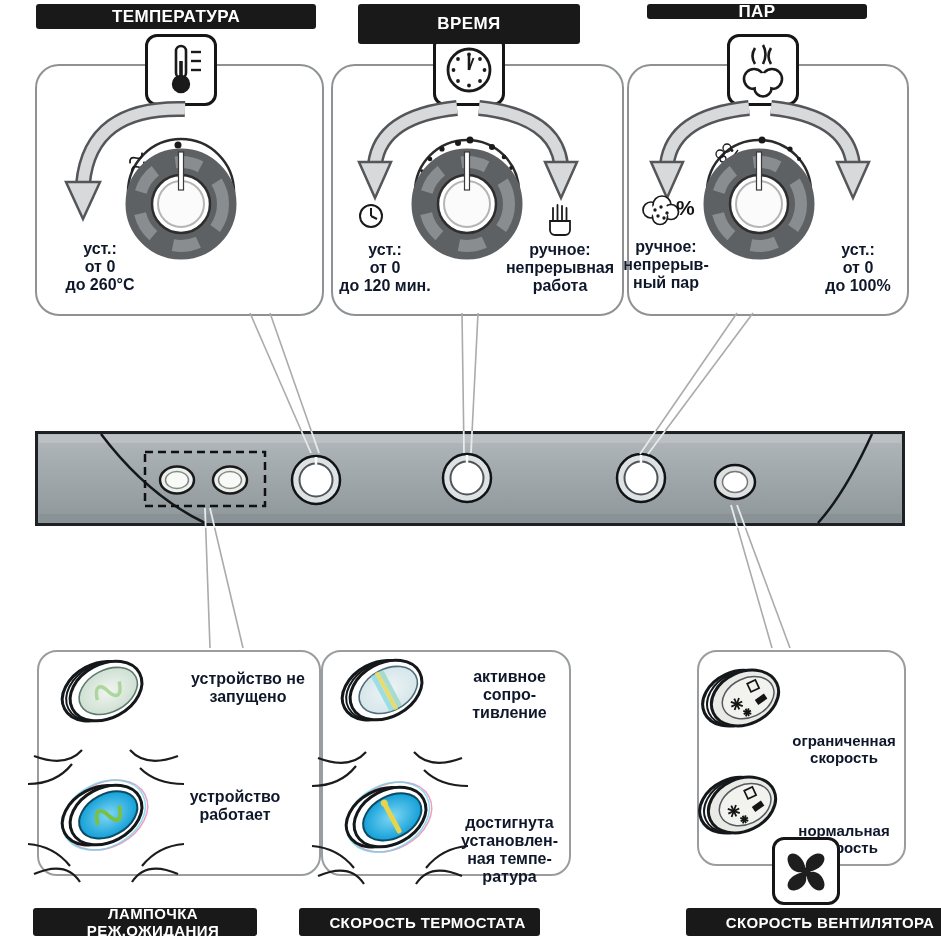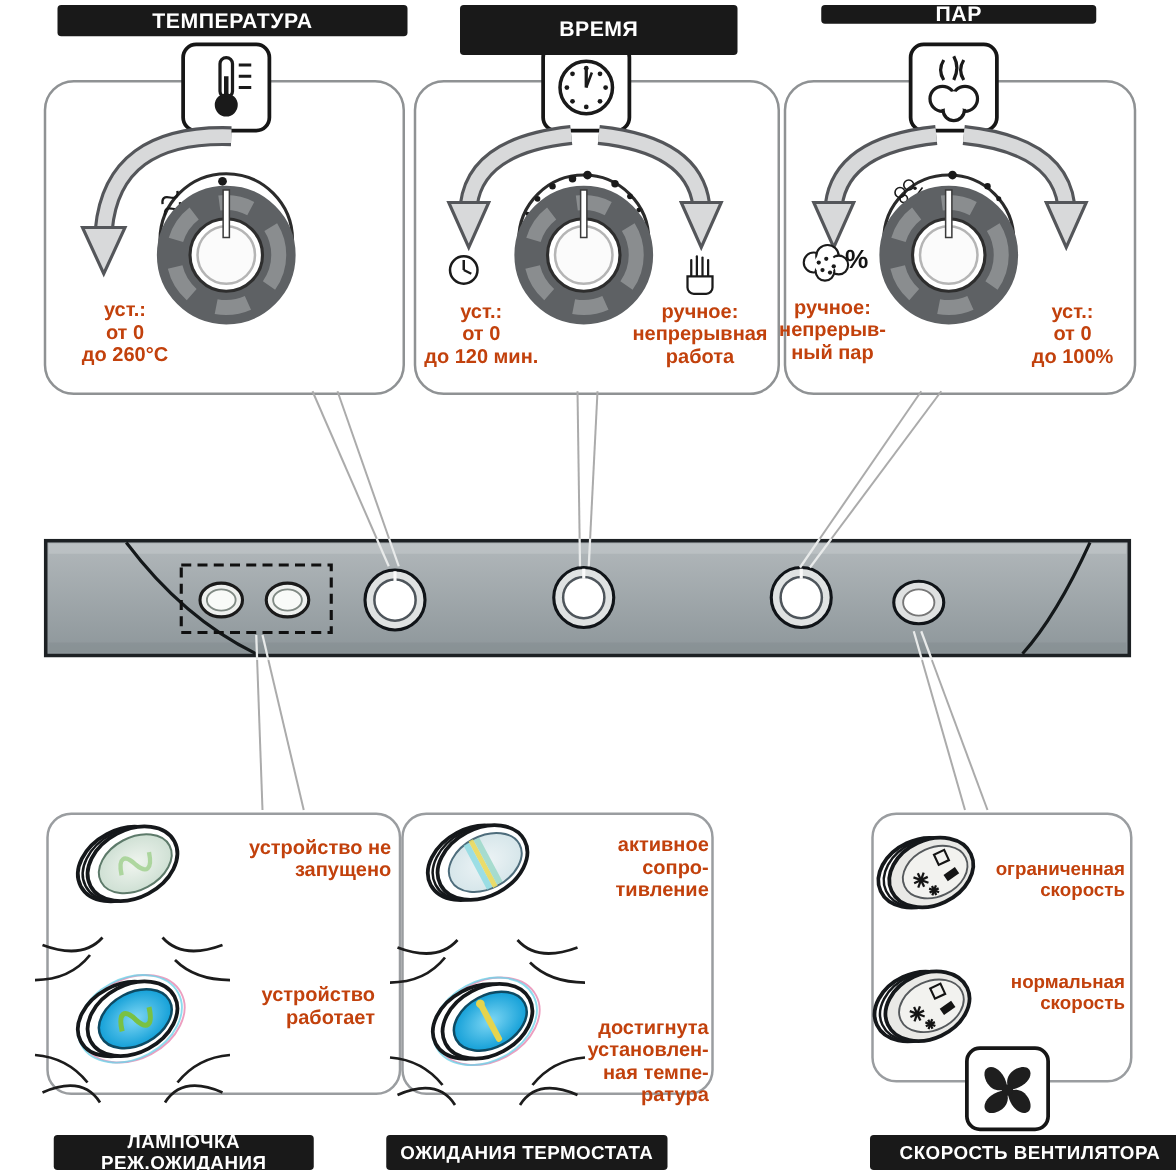--- a/index.html
+++ b/index.html
@@ -1,31 +1,31 @@
 <!DOCTYPE html>
 <html><head>
 <meta charset="utf-8">
 <style>
   html,body{margin:0;padding:0;background:#fff;}
   body{width:941px;height:941px;position:relative;overflow:hidden;
        font-family:"Liberation Sans",sans-serif;}
   .abs{position:absolute;}
   .bar{background:#191919;color:#fff;font-weight:bold;text-align:center;
        border-radius:3px;display:flex;align-items:center;justify-content:center;
-       letter-spacing:.4px;z-index:4;margin-left:10px;}
+       letter-spacing:.4px;z-index:4;}
   .hdr{font-size:17px;}
-  .ftr{font-size:15px;}
+  .ftr{font-size:15px;padding-left:16px;}
   .card{background:#fff;border:2.5px solid #8f9294;border-radius:24px;z-index:2;}
   .legend-box{background:#fff;border:2.5px solid #9a9da0;border-radius:20px;z-index:2;}
   .icon-square{background:#fff;border:3px solid #161616;border-radius:12px;
        display:flex;align-items:center;justify-content:center;z-index:3;}
-  .lbl{font-weight:bold;color:#c2410c;white-space:pre-line;line-height:1.12;
+  .lbl{font-weight:bold;color:#0f172a;white-space:pre-line;line-height:1.12;
        text-align:center;font-size:16px;z-index:3;}
-  .lbl.left{text-align:right;}
-  .lbl.small{font-size:15px;}
+  .lbl.left{text-align:center;}
+  .lbl.small{font-size:15px;margin-top:45px;}
   .pct{font-weight:bold;color:#141414;font-size:21px;z-index:3;}
   svg.art{position:absolute;z-index:3;overflow:visible;}
   svg.overlay{position:absolute;left:0;top:0;z-index:5;pointer-events:none;}
   svg.panel{position:absolute;z-index:2;}
 </style>
 </head>
 <body>
 
 <div class="abs bar hdr" style="left:36px;top:4px;width:280px;height:25px">ТЕМПЕРАТУРА</div>
 <div class="abs bar hdr" style="left:358px;top:4px;width:222px;height:40px">ВРЕМЯ</div>
@@ -422,14 +422,14 @@
 <div class="abs lbl left" style="left:452px;top:814px;width:115px">достигнута
 установлен-
 ная темпе-
 ратура</div>
 <div class="abs lbl left small" style="left:788px;top:688px;width:112px">ограниченная
 скорость</div>
 <div class="abs lbl left small" style="left:788px;top:778px;width:112px">нормальная
 скорость</div>
 
 <div class="abs bar ftr" style="left:33px;top:908px;width:208px;height:28px">ЛАМПОЧКА РЕЖ.ОЖИДАНИЯ</div>
-<div class="abs bar ftr" style="left:299px;top:908px;width:225px;height:28px">ОЖИДАНИЯ ТЕРМОСТАТА</div>
+<div class="abs bar ftr" style="left:299px;top:908px;width:225px;height:28px">СКОРОСТЬ ТЕРМОСТАТА</div>
 <div class="abs bar ftr" style="left:686px;top:908px;width:256px;height:28px">СКОРОСТЬ ВЕНТИЛЯТОРА</div>
 
 </body></html>

